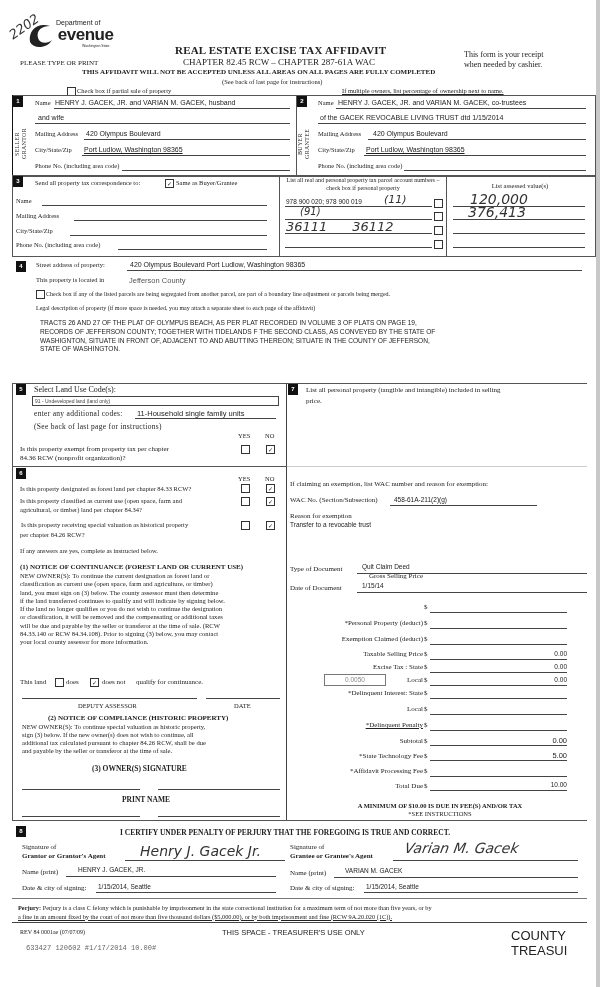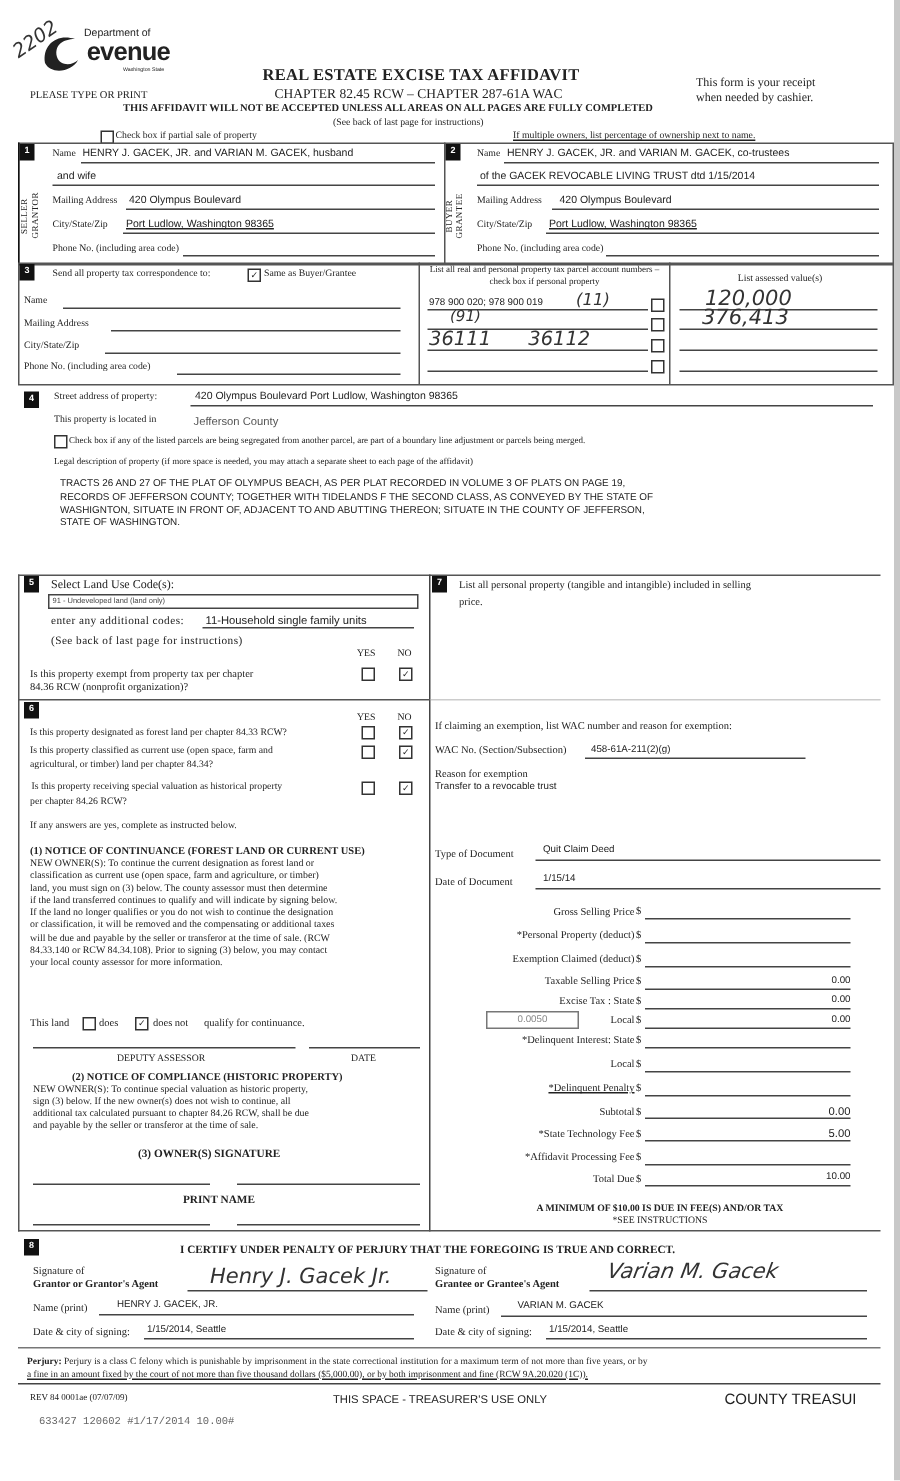--- a/index.html
+++ b/index.html
@@ -234,21 +234,21 @@
 <div class="val" style="left:290px;top:521px;font-size:6.5px;">Transfer to a revocable trust</div>
 
 <div class="abs serif" style="left:290px;top:565px;font-size:7px;">Type of Document</div>
 <div class="line" style="left:357px;top:573px;width:230px;"></div>
 <div class="val" style="left:362px;top:563px;font-size:6.5px;">Quit Claim Deed</div>
 <div class="abs serif" style="left:290px;top:584px;font-size:7px;">Date of Document</div>
 <div class="line" style="left:357px;top:592px;width:230px;"></div>
 <div class="val" style="left:362px;top:582px;font-size:6.5px;">1/15/14</div>
 
 <div>
-  <div class="amt-lbl serif" style="right:177px;top:604px;padding-left:15px;">Gross Selling Price</div>
+  <div class="amt-lbl serif" style="right:177px;top:572px;padding-left:15px;">Gross Selling Price</div>
   <div class="amt-lbl serif" style="left:424px;top:603px;">$</div>
   <div class="amt-line" style="left:430px;top:603px;width:137px;"></div>
 </div>
 <div>
   <div class="amt-lbl serif" style="right:177px;top:619px;">*Personal Property (deduct)</div>
   <div class="amt-lbl serif" style="left:424px;top:619px;">$</div>
   <div class="amt-line" style="left:430px;top:619px;width:137px;"></div>
 </div>
 <div>
   <div class="amt-lbl serif" style="right:177px;top:635px;">Exemption Claimed (deduct)</div>
@@ -334,14 +334,14 @@
 <div class="val" style="left:366px;top:883px;font-size:6.5px;">1/15/2014, Seattle</div>
 <div class="abs" style="left:12px;top:898px;width:575px;height:1px;background:#777;"></div>
 
 <div class="abs serif" style="left:18px;top:904px;font-size:6.3px;line-height:8.5px;width:580px;">
   <div><b>Perjury:</b><span> Perjury is a class C felony which is punishable by imprisonment in the state correctional institution for a maximum term of not more than five years, or by</span></div>
   <div style="text-decoration:underline;">a fine in an amount fixed by the court of not more than five thousand dollars ($5,000.00), or by both imprisonment and fine (RCW 9A.20.020 (1C)).</div>
 </div>
 <div class="abs" style="left:12px;top:922px;width:575px;height:1px;background:#444;"></div>
 <div class="abs serif" style="left:20px;top:929px;font-size:6px;">REV 84 0001ae (07/07/09)</div>
 <div class="abs sans" style="left:222px;top:928px;font-size:7.5px;">THIS SPACE - TREASURER'S USE ONLY</div>
-<div class="abs sans" style="left:483px;top:928px;font-size:10px;">COUNTY TREASUI</div>
+<div class="abs sans" style="left:511px;top:928px;font-size:13px;">COUNTY TREASUI</div>
 <div class="abs" style="left:26px;top:944px;font-size:7px;color:#666;font-family:'Liberation Mono',monospace;">633427 120602 #1/17/2014 10.00#</div>
 
 </body></html>

